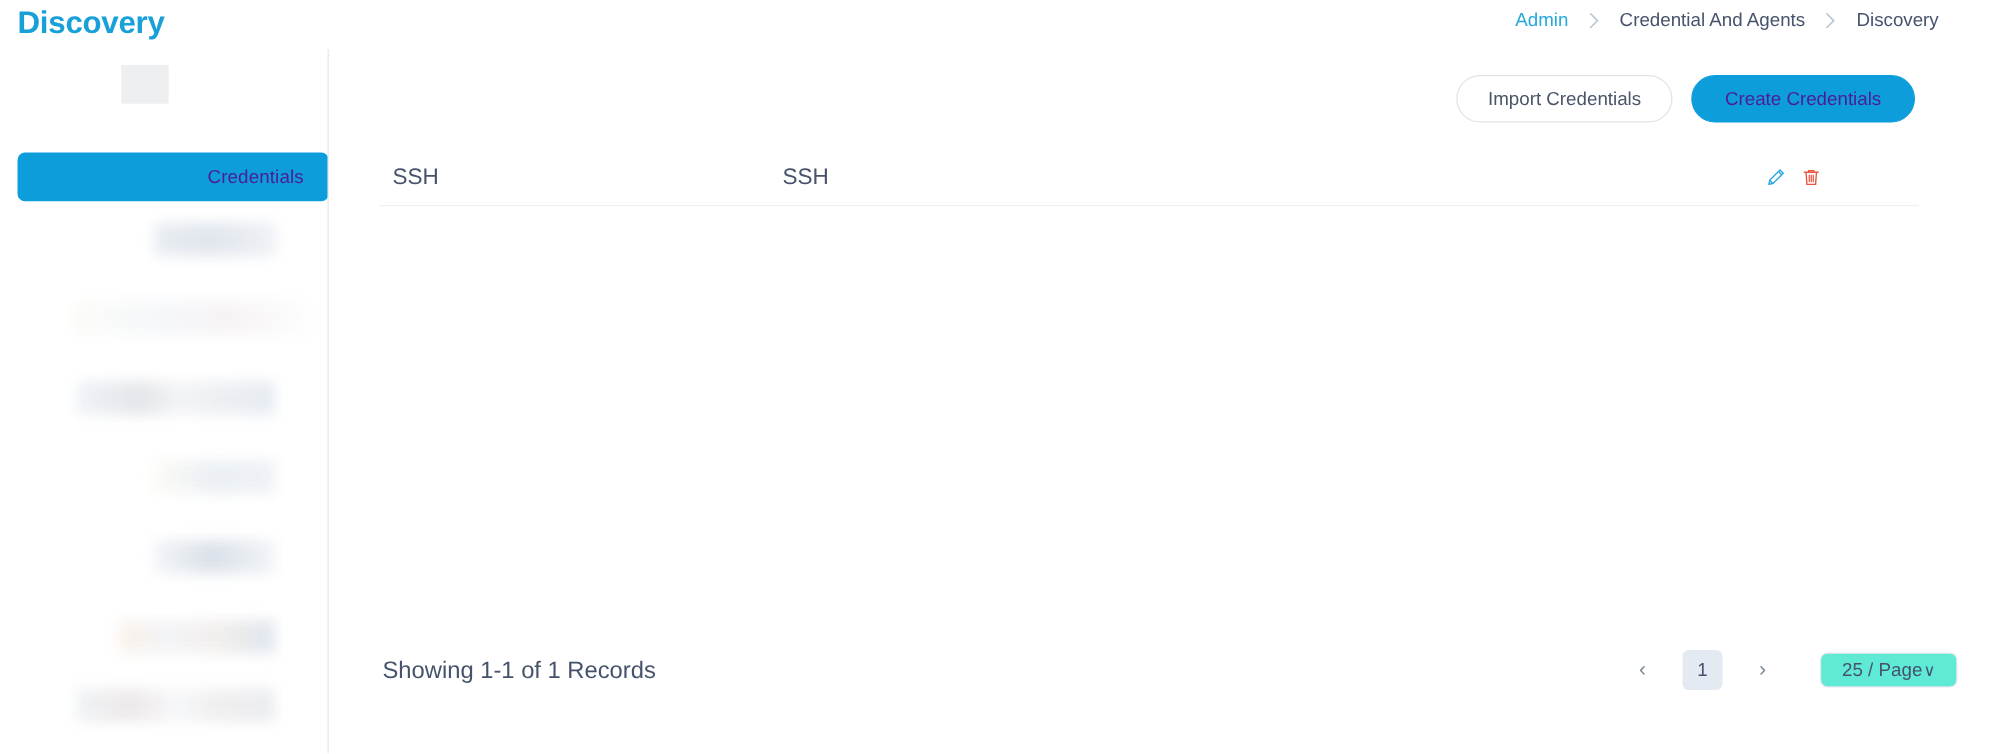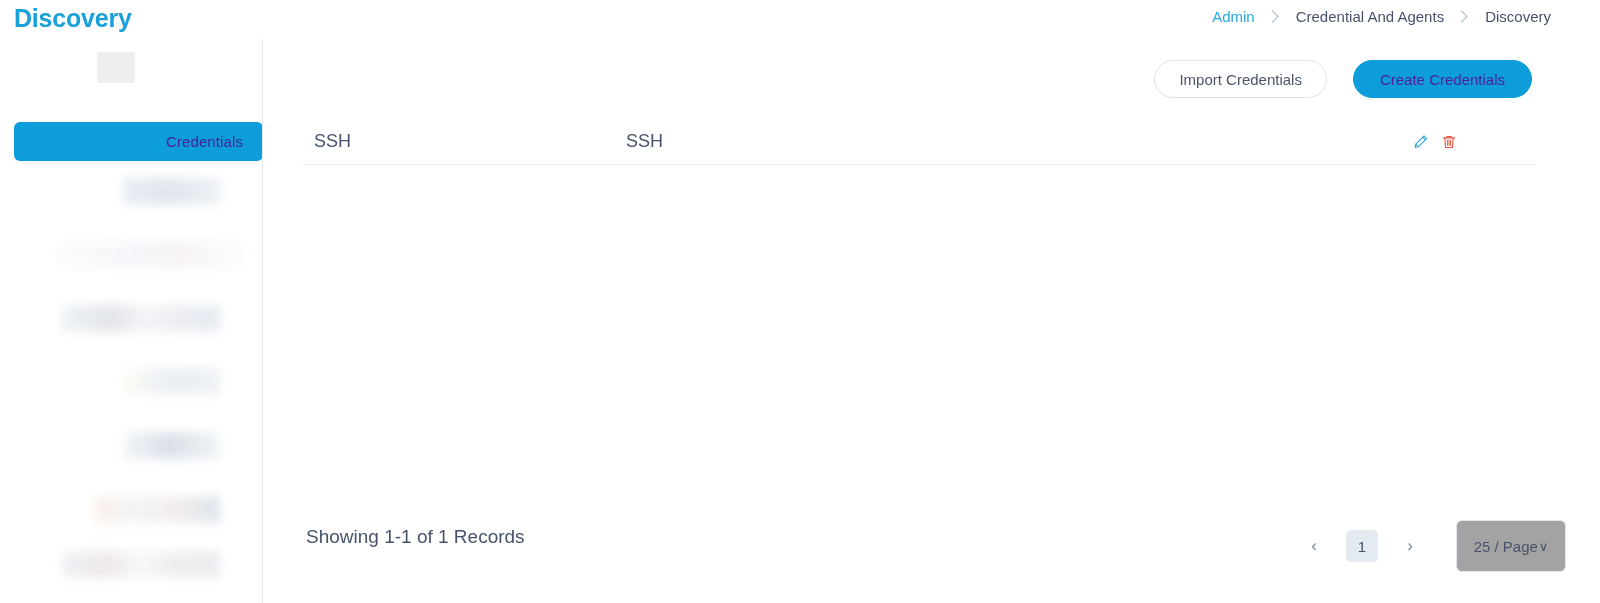--- a/index.html
+++ b/index.html
@@ -122,21 +122,21 @@
     width: 1336px;
     height: 564px;
     background: #ffffff;
   }
   .actions-bar {
     position: absolute;
     right: 68px;
     top: 21px;
     display: flex;
     align-items: center;
-    gap: 26px;
+    gap: 15px;
   }
   .btn {
     font-family: "Liberation Sans", sans-serif;
     font-size: 15px;
     border-radius: 22px;
     height: 38px;
     padding: 0 24px;
     display: inline-flex;
     align-items: center;
     justify-content: center;
@@ -261,25 +261,25 @@
     border-radius: 5px;
     display: inline-flex;
     align-items: center;
     justify-content: center;
     font-size: 15px;
     color: #46536b;
     cursor: pointer;
   }
   .page-size {
     margin-left: 30px;
-    height: 52px;
+    height: 28px;
     min-width: 110px;
     border: 1px solid #e2e7ed;
     border-radius: 6px;
-    background: #a3a3a3;
+    background: #5eead4;
     display: inline-flex;
     align-items: center;
     justify-content: center;
     gap: 1px;
     padding: 0 14px;
     font-size: 15px;
     color: #46536b;
     cursor: pointer;
     box-sizing: border-box;
     white-space: nowrap;

